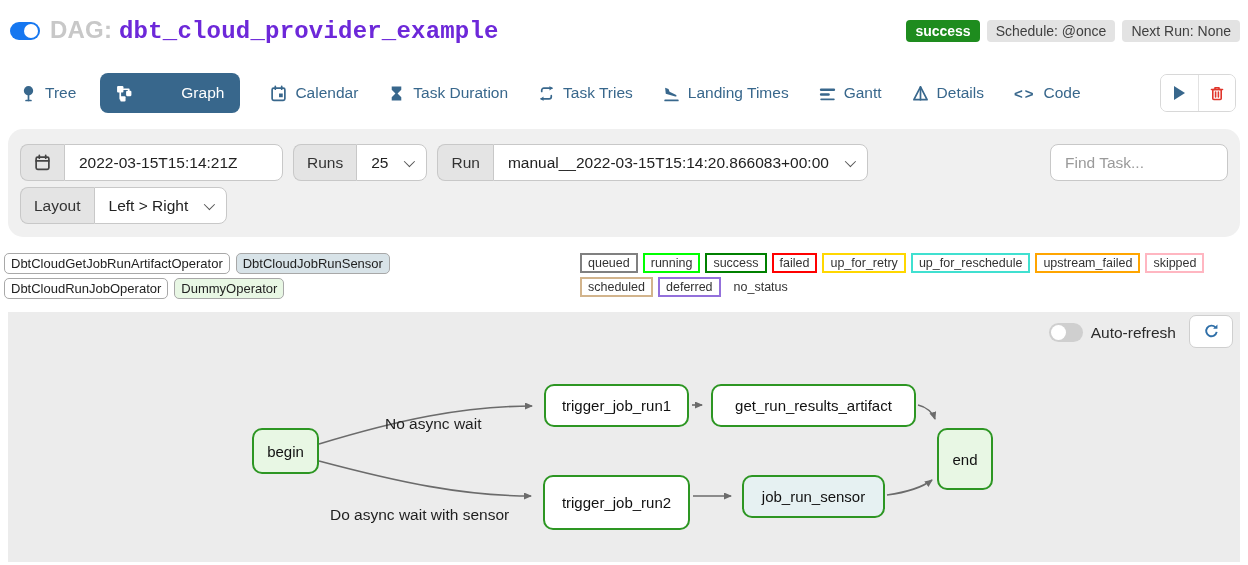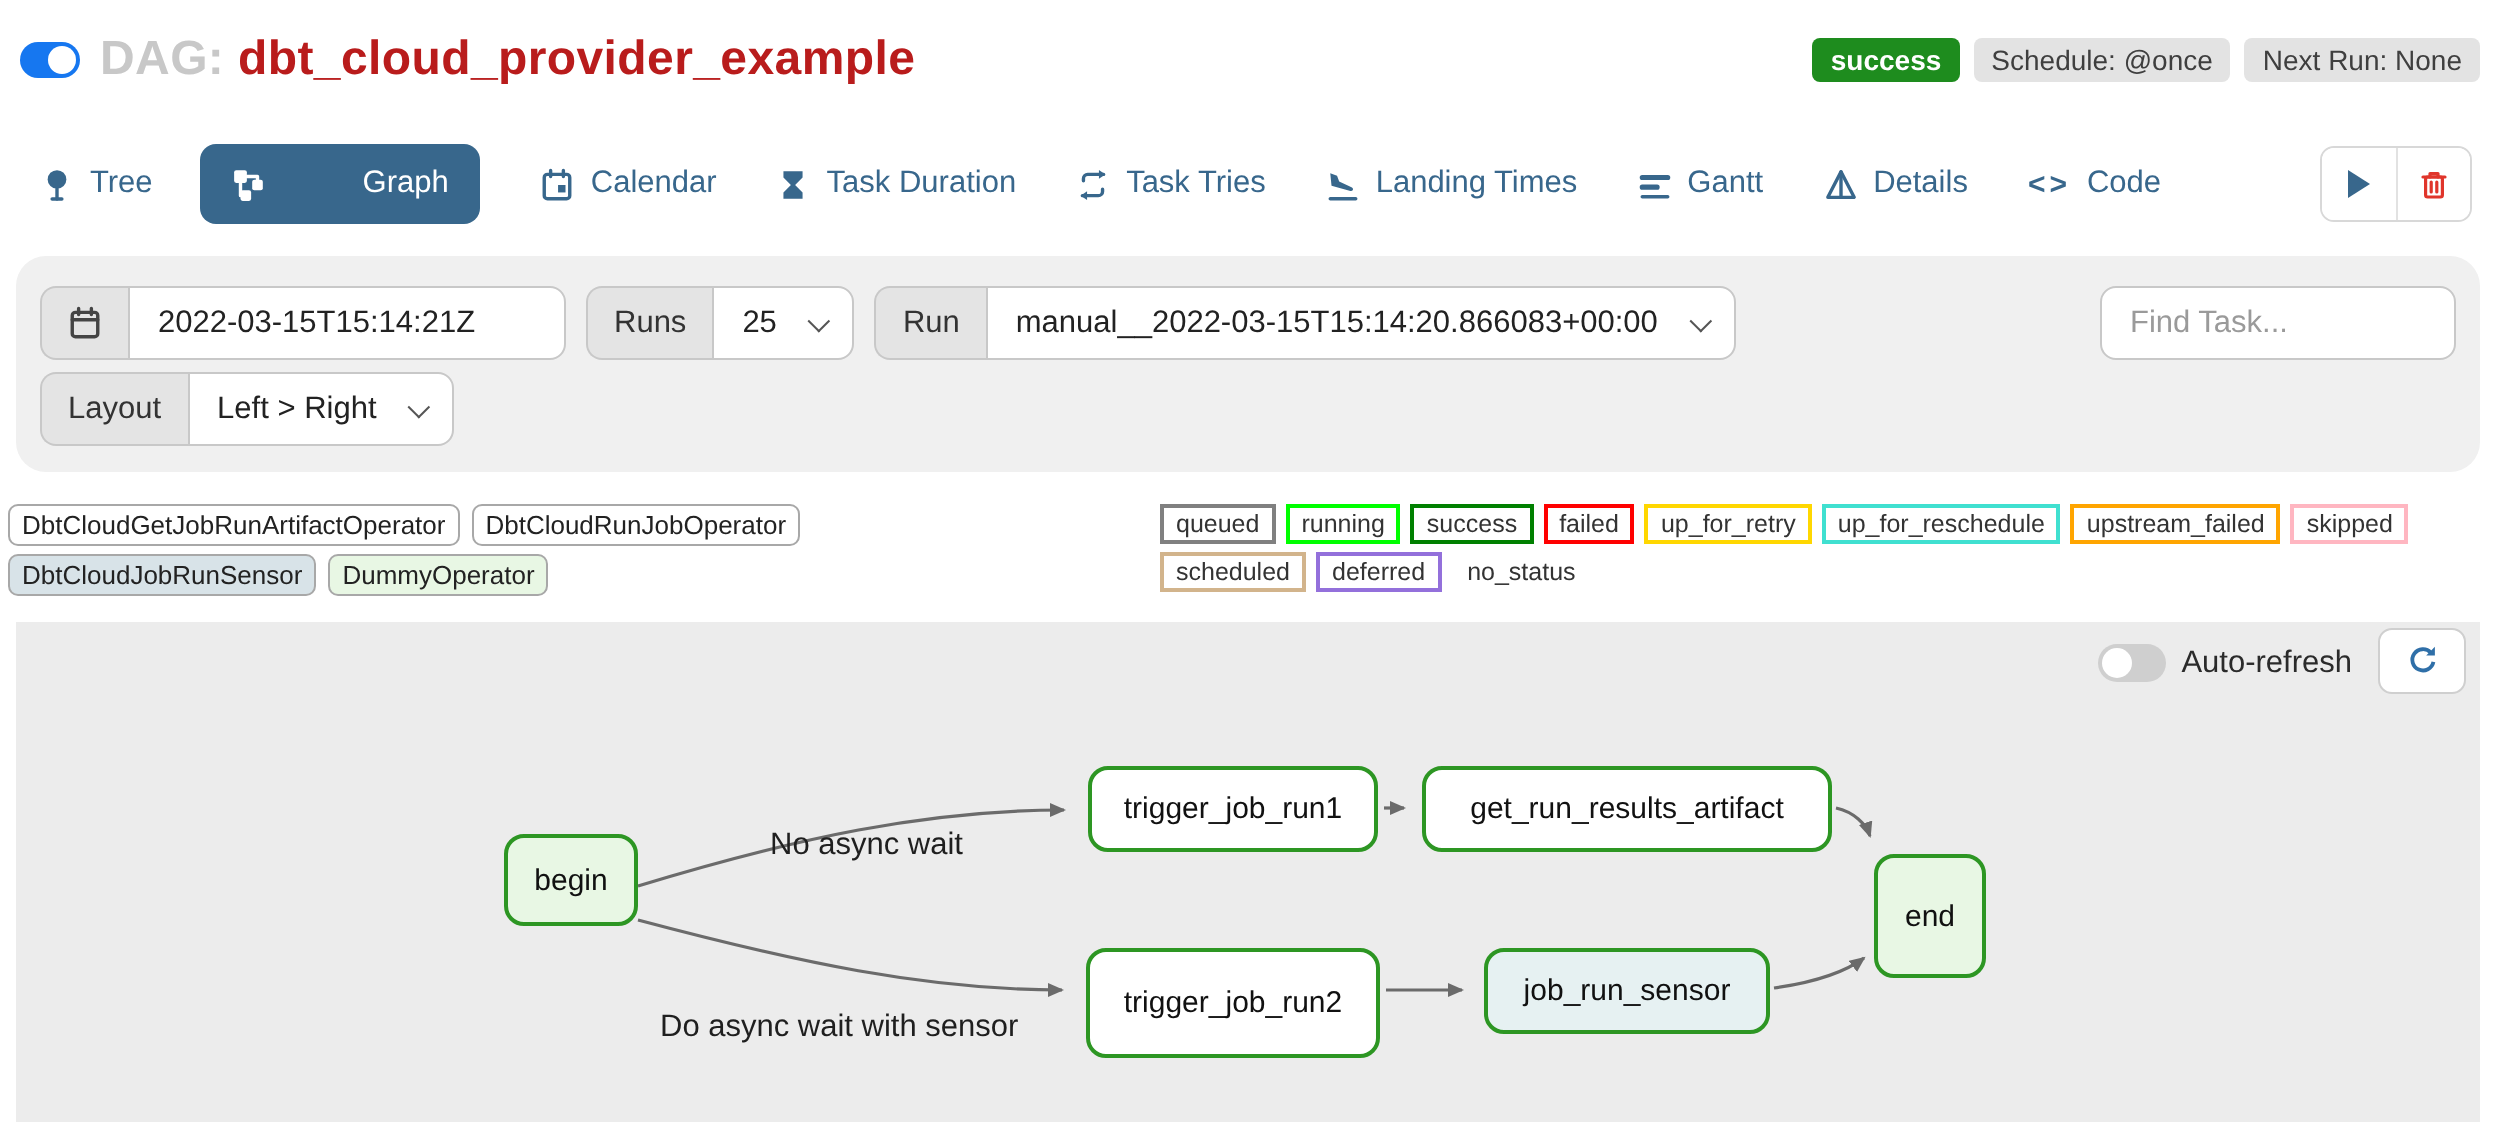--- a/index.html
+++ b/index.html
@@ -16,21 +16,21 @@
   
   .dag-header{display:flex;align-items:center;padding:16px 8px 0 10px;}
   .switch{width:30px;height:18px;border-radius:9px;background:var(--accent-blue);position:relative;flex:none;cursor:pointer;}
   .switch .knob{position:absolute;top:2px;right:2px;width:14px;height:14px;border-radius:50%;background:#fff;}
   .switch.off{background:#cfcfcf;}
   .switch.off .knob{right:auto;left:2px;}
   .switch.small{width:34px;height:19px;border-radius:10px;}
   .switch.small .knob{width:15px;height:15px;}
   .dag-title{margin-left:10px;font-size:24px;font-weight:bold;letter-spacing:.2px;white-space:nowrap;}
   .dag-prefix{color:#c8c8c8;}
-  .dag-name{color:#b91c1c;}
+  .dag-name{color:#6d28d9;font-family:Liberation Mono, monospace;}
   .header-badges{margin-left:auto;display:flex;gap:7px;align-items:center;}
   .badge{font-size:14px;padding:3px 9px;border-radius:4px;background:#e3e3e3;color:#3f3f3f;white-space:nowrap;}
   .badge.success{background:var(--success-green);color:#fff;font-weight:bold;}
   
   .tab-bar{display:flex;align-items:center;gap:30px;padding:0 12px 0 20px;margin-top:26px;height:44px;}
   .tab{display:flex;align-items:center;gap:8px;color:var(--tab-blue);font-size:15.5px;font-weight:500;cursor:pointer;white-space:nowrap;}
   .tab .ticon{width:17px;height:17px;flex:none;display:inline-flex;}
   .tab.active{background:var(--tab-blue);color:#fff;border-radius:8px;padding:11px 16px;margin-left:-6px;gap:48px;}
   .tab-actions{margin-left:auto;display:flex;border:1px solid #d8d8d8;border-radius:7px;overflow:hidden;background:#fff;}
   .tab-actions button{width:37px;height:36px;background:#fff;border:none;display:flex;align-items:center;justify-content:center;cursor:pointer;}
@@ -227,22 +227,22 @@
         <span>Left &gt; Right</span>
         <span class="chev"></span>
       </div>
     </div>
   </div>
 </section>
 
 <section class="legend">
   <div class="ops">
       <span class="op-badge" style="background: rgb(255, 255, 255);">DbtCloudGetJobRunArtifactOperator</span>
+      <span class="op-badge" style="background: rgb(216, 227, 232);">DbtCloudJobRunSensor</span>
       <span class="op-badge" style="background: rgb(255, 255, 255);">DbtCloudRunJobOperator</span>
-      <span class="op-badge" style="background: rgb(216, 227, 232);">DbtCloudJobRunSensor</span>
       <span class="op-badge" style="background: rgb(232, 247, 228);">DummyOperator</span>
     </div>
   <div class="stats">
       <span class="st-badge" style="border-color: rgb(128, 128, 128);">queued</span>
       <span class="st-badge" style="border-color: rgb(0, 255, 0);">running</span>
       <span class="st-badge" style="border-color: rgb(0, 128, 0);">success</span>
       <span class="st-badge" style="border-color: rgb(255, 0, 0);">failed</span>
       <span class="st-badge" style="border-color: rgb(255, 215, 0);">up_for_retry</span>
       <span class="st-badge" style="border-color: rgb(64, 224, 208);">up_for_reschedule</span>
       <span class="st-badge" style="border-color: rgb(255, 165, 0);">upstream_failed</span>
@@ -278,21 +278,21 @@
     <g stroke="#6b6b6b" stroke-width="1.6" fill="none">
       <path d="M311,132 C390,108 455,94 524,94" marker-end="url(#arrow)"></path>
       <path d="M311,149 C390,170 455,184 523,184" marker-end="url(#arrow)"></path>
       <path d="M684,93 L694,93" marker-end="url(#arrow)"></path>
       <path d="M910,93 C919,95 925,101 927,107" marker-end="url(#arrow)"></path>
       <path d="M685,184 L723,184" marker-end="url(#arrow)"></path>
       <path d="M879,183 C901,180 916,174 924,168" marker-end="url(#arrow)"></path>
     </g>
   </svg>
 
-  <div class="gnode" style="left: 244px; top: 106px; width: 67px; height: 46px; background: rgb(232, 247, 228);">begin</div>
+  <div class="gnode" style="left: 244px; top: 116px; width: 67px; height: 46px; background: rgb(232, 247, 228);">begin</div>
   <div class="gnode" style="left: 536px; top: 72px; width: 145px; height: 43px; background: rgb(255, 255, 255);">trigger_job_run1</div>
   <div class="gnode" style="left: 703px; top: 72px; width: 205px; height: 43px; background: rgb(255, 255, 255);">get_run_results_artifact</div>
   <div class="gnode" style="left: 929px; top: 116px; width: 56px; height: 62px; background: rgb(232, 247, 228);">end</div>
   <div class="gnode" style="left: 535px; top: 163px; width: 147px; height: 55px; background: rgb(255, 255, 255);">trigger_job_run2</div>
   <div class="gnode" style="left: 734px; top: 163px; width: 143px; height: 43px; background: rgb(230, 241, 242);">job_run_sensor</div>
 
   <div class="edge-label" style="left:377px;top:103px;">No async wait</div>
   <div class="edge-label" style="left:322px;top:194px;">Do async wait with sensor</div>
 </section>
 

